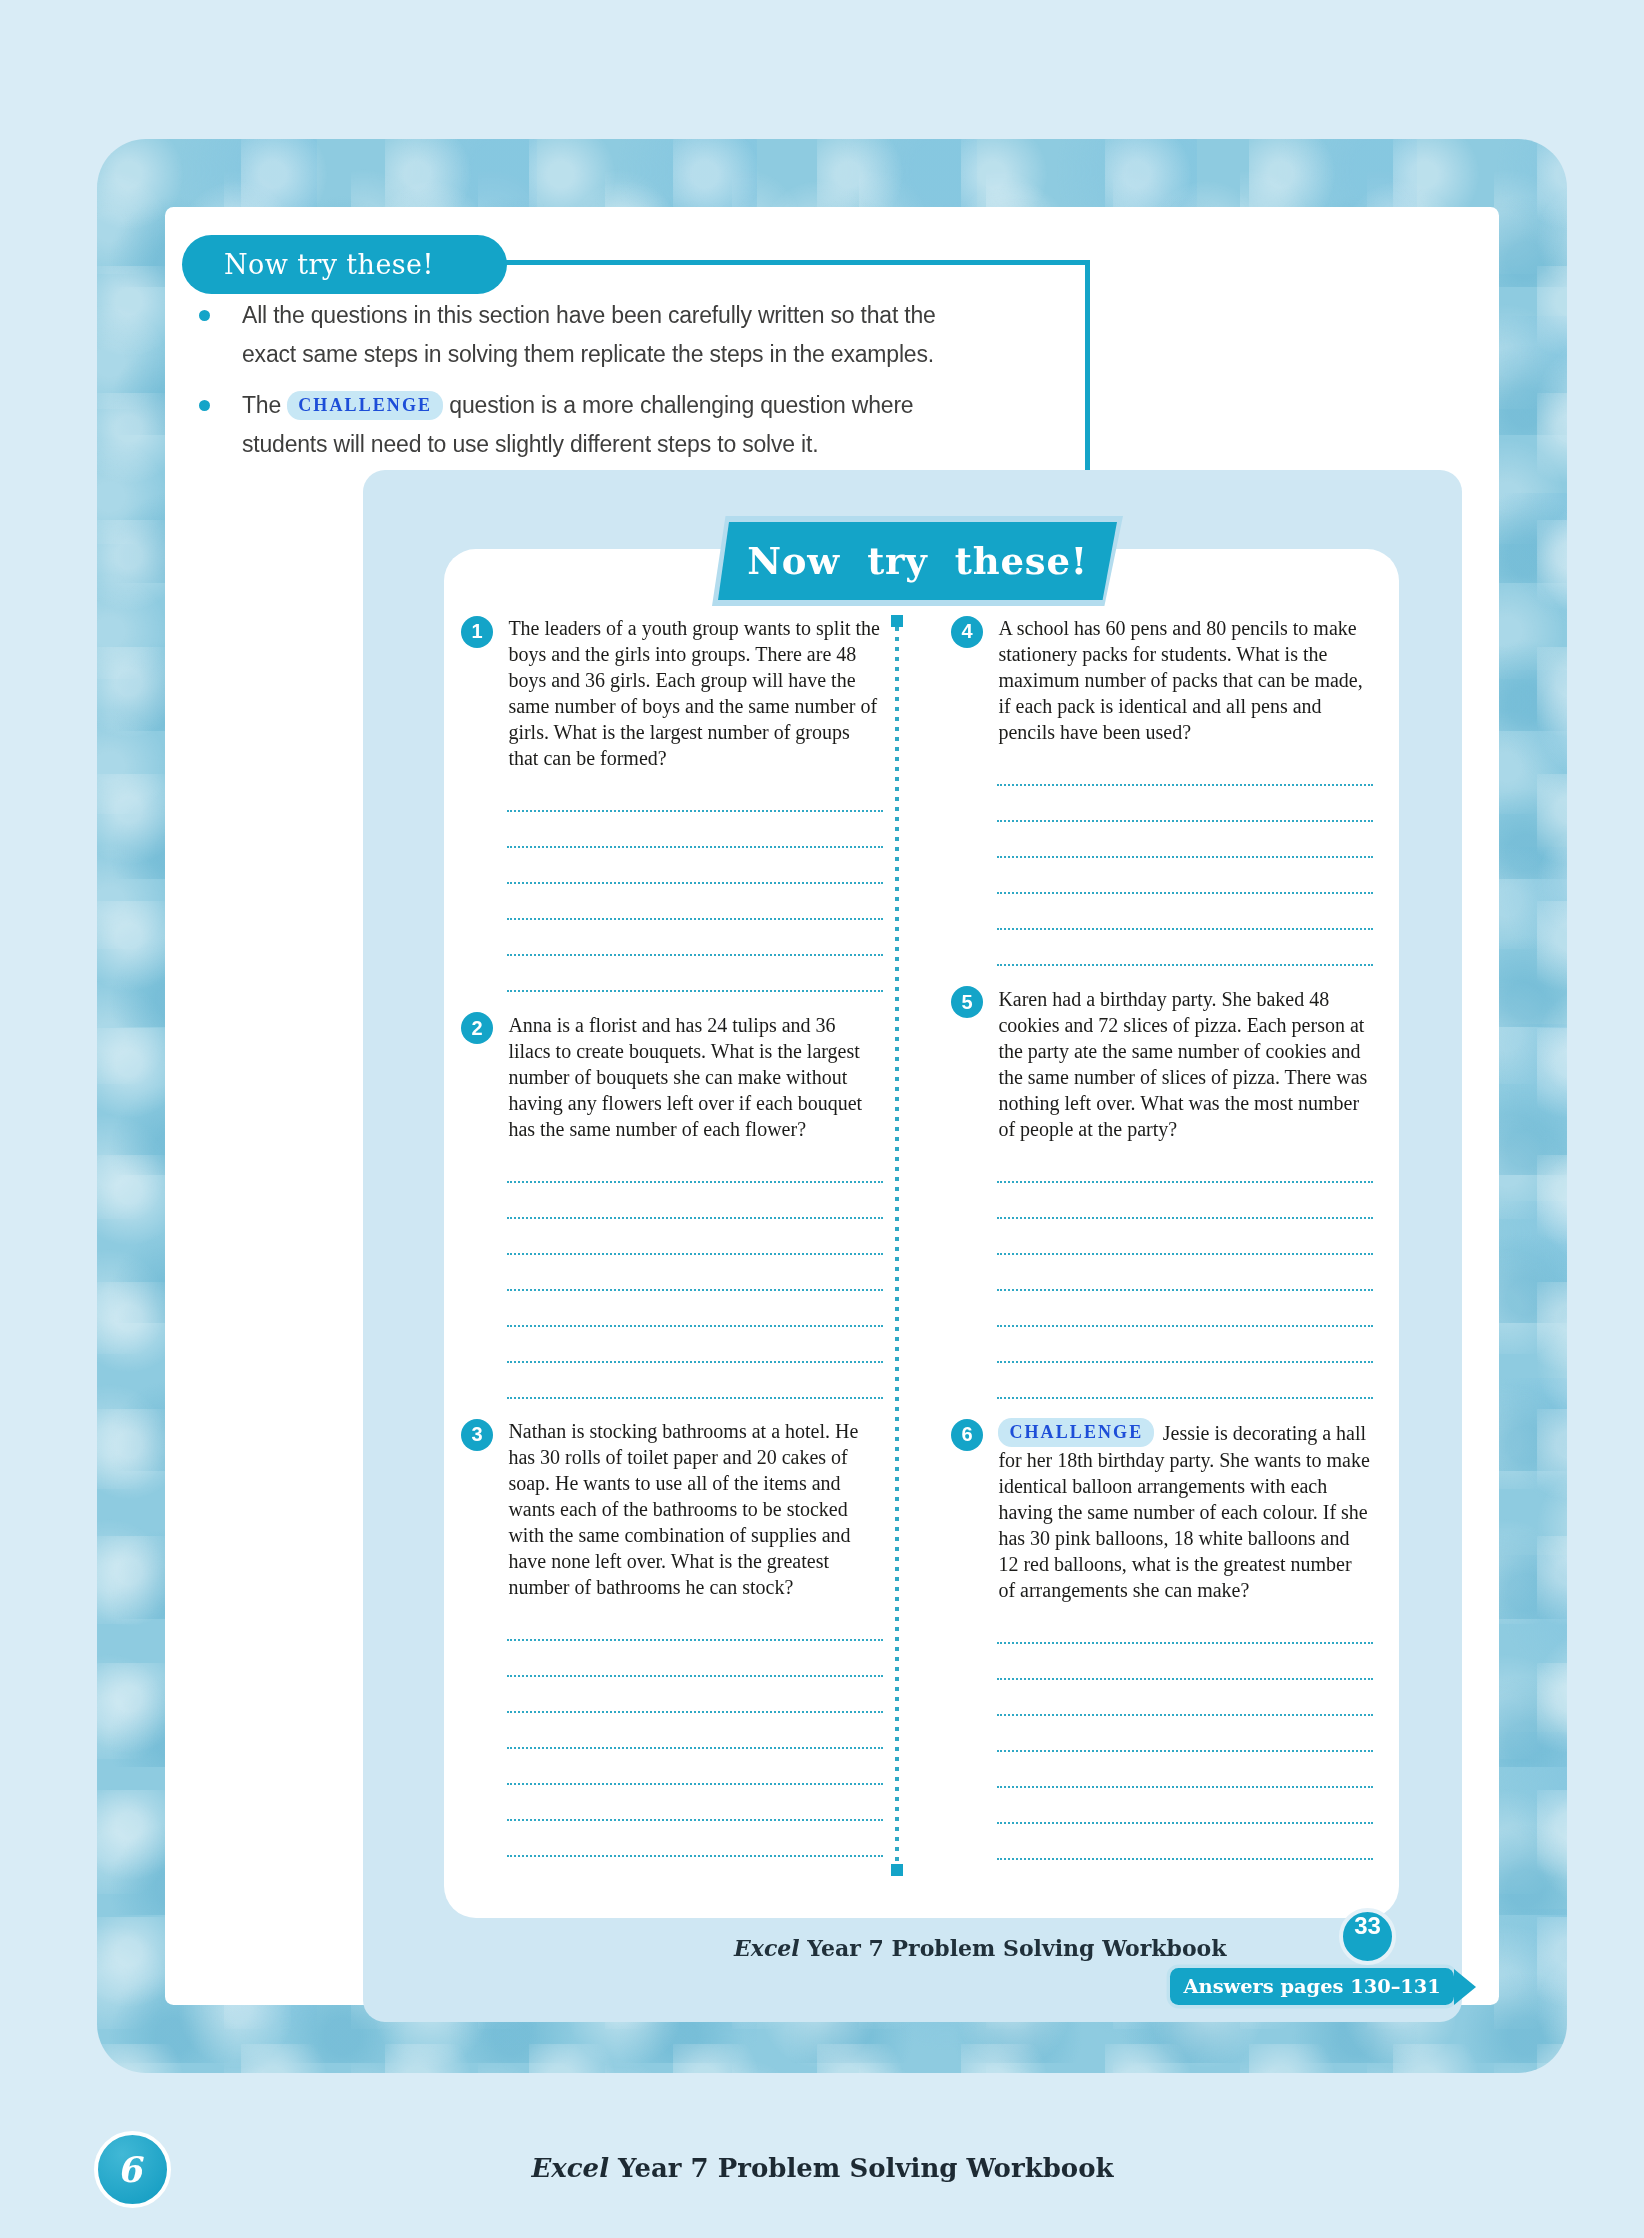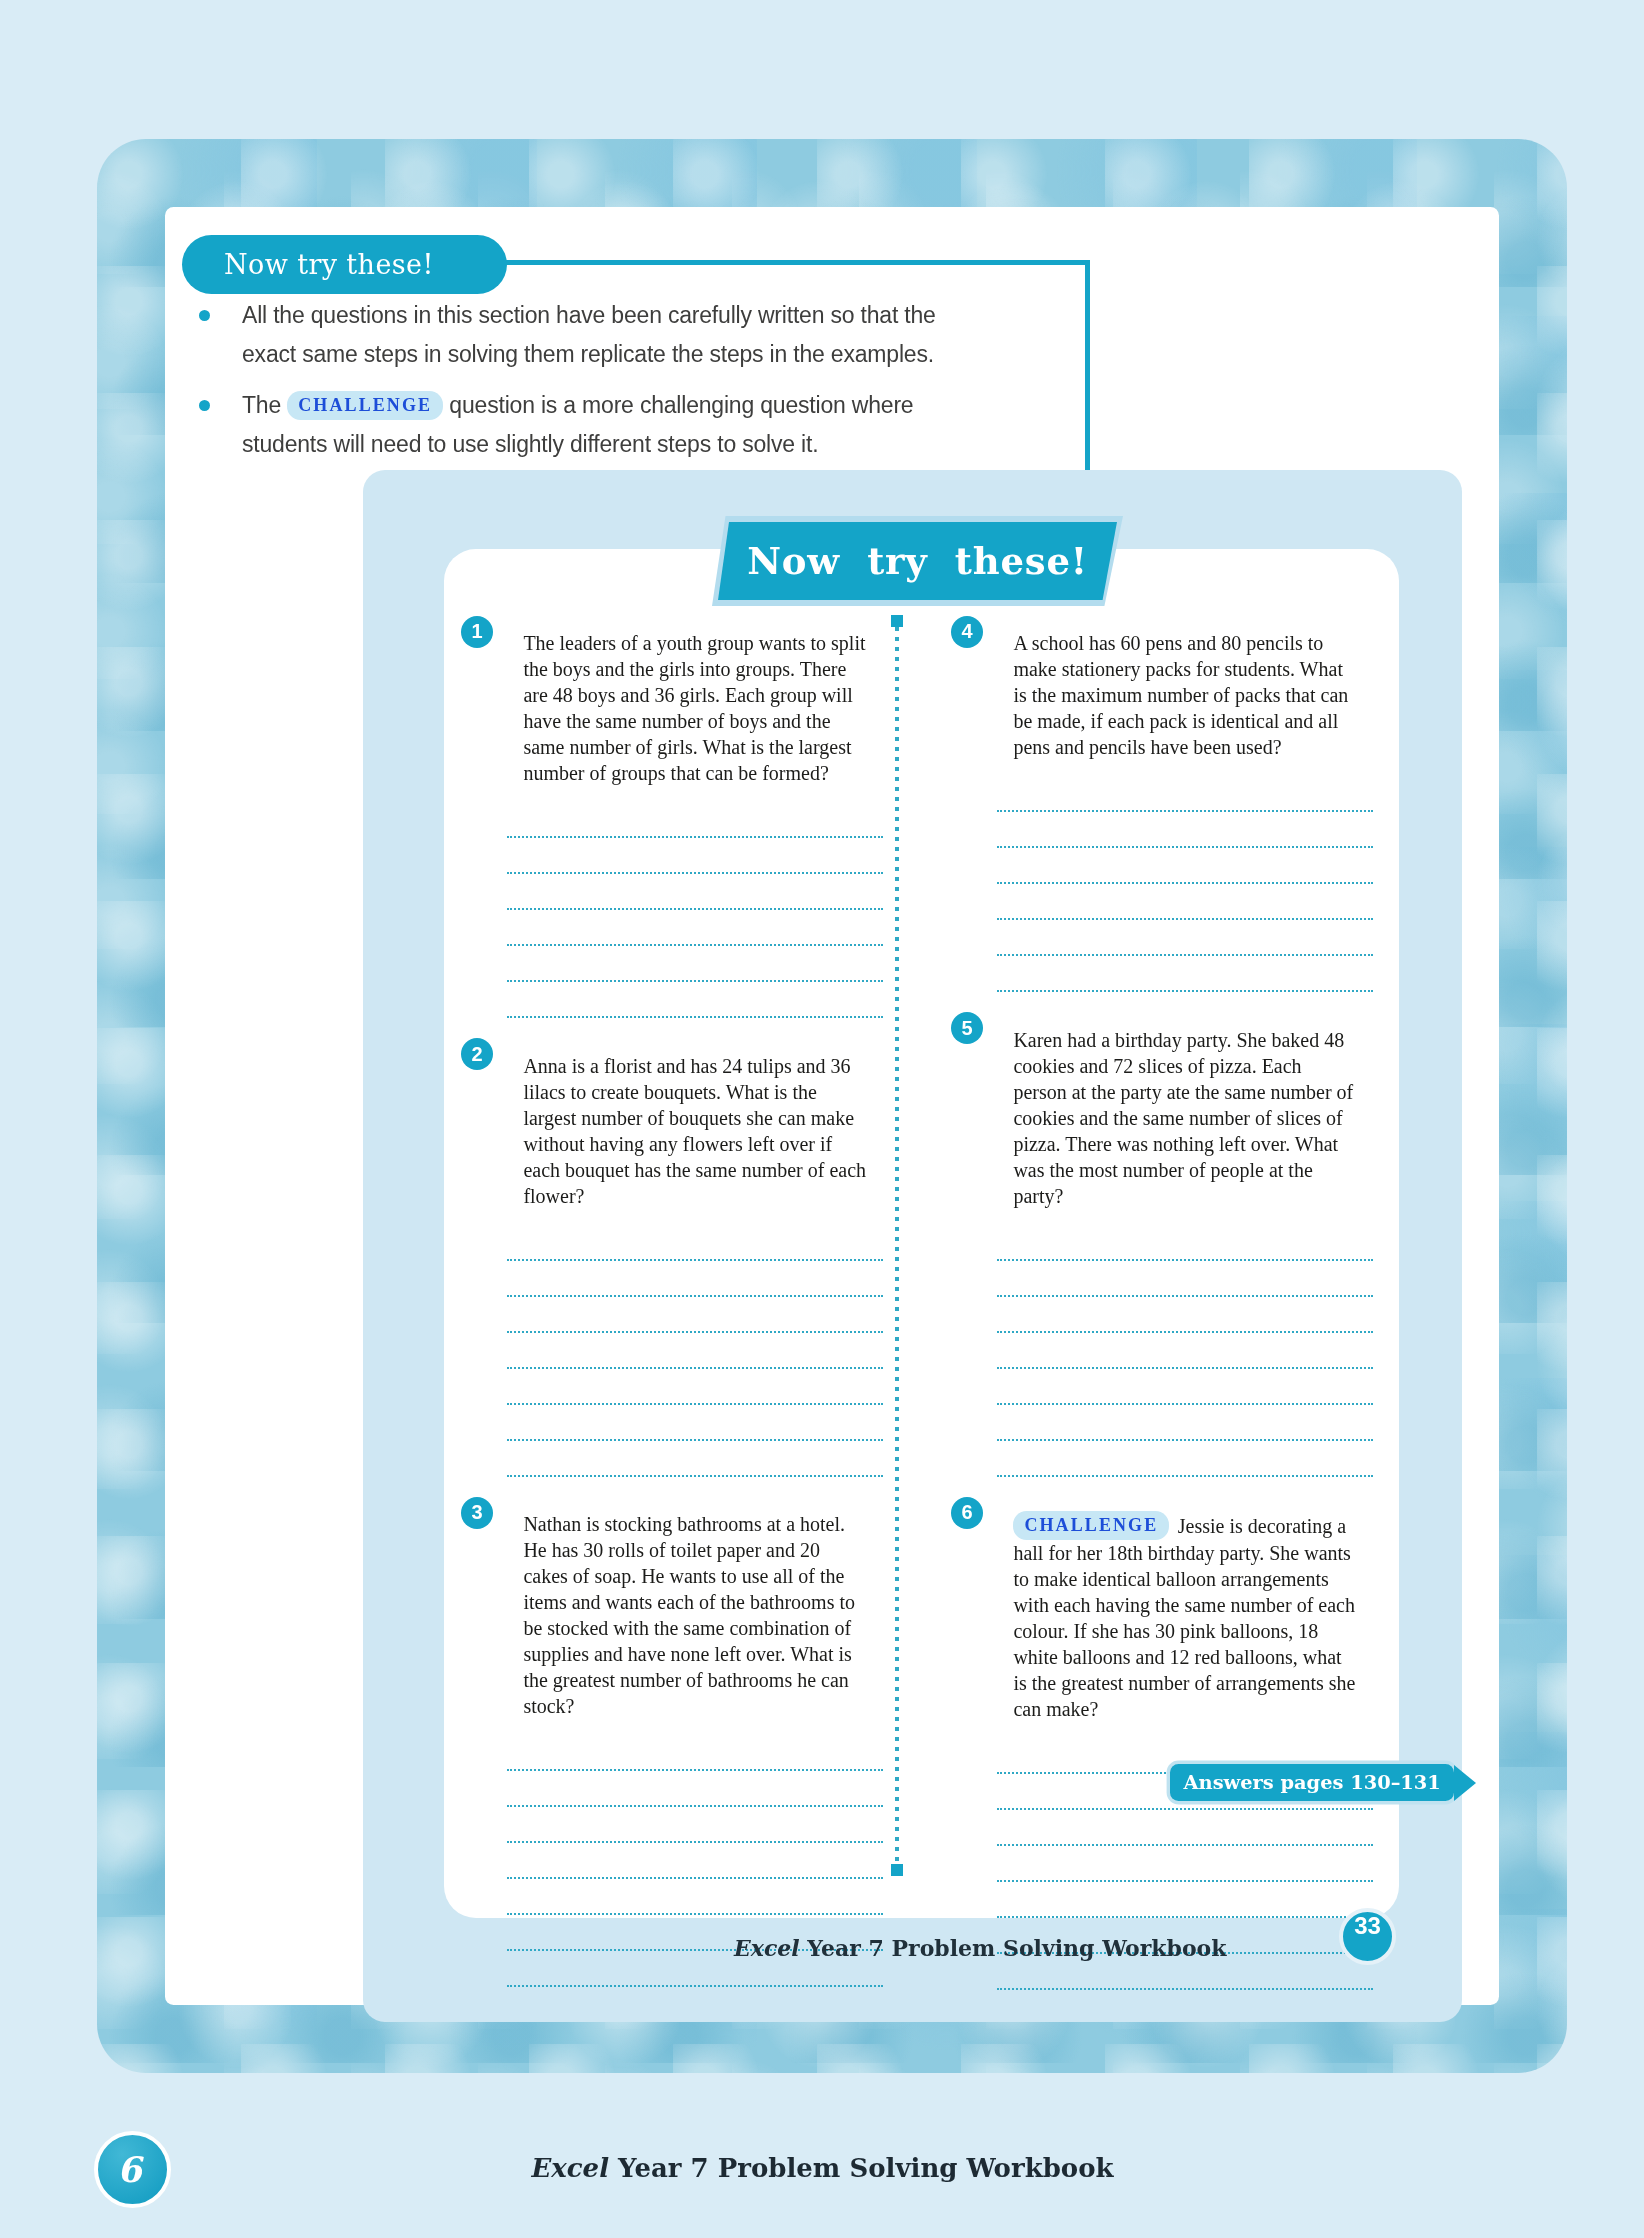--- a/index.html
+++ b/index.html
@@ -48,25 +48,25 @@
         background:repeating-linear-gradient(to bottom,#2fa8c5 0 4.2px,transparent 4.2px 10px);}
   .div-cap{position:absolute;left:891px;width:12px;height:12px;background:#14a4c8;}
   .div-cap.top{top:615px;} .div-cap.bottom{top:1864px;}
 
   .qcol{position:absolute;top:614px;width:423px;}
   .qcol.left{left:461px;} .qcol.right{left:951px;}
   .question{display:flex;gap:14.4px;margin-bottom:18.6px;}
   .q-num{flex:none;width:32px;height:32px;border-radius:50%;background:#14a4c8;color:#fff;
         font-size:20px;font-weight:bold;display:flex;align-items:center;justify-content:center;margin-top:1.7px;}
   .q-body{width:376px;}
-  .q-text{margin:16px;font-family:"Liberation Serif",serif;font-size:20px;line-height:26px;color:#1c1c1a;}
+  .q-text{margin:1px;font-family:"Liberation Serif",serif;font-size:20px;line-height:26px;color:#1c1c1a;}
   .q-lines{margin-top:5px;}
   .aline{height:36px;box-sizing:border-box;border-bottom:2.5px dotted #2fa8c5;}
 
-  .ribbon{position:absolute;left:1170px;top:1764px;height:37px;background:#14a4c8;border-radius:8.5px;
+  .ribbon{position:absolute;left:1170px;top:1968px;height:37px;background:#14a4c8;border-radius:8.5px;
         display:flex;align-items:center;padding:0 13.5px;color:#fff;box-shadow:0 0 0 3.4px #bfe2f0;
         font-family:"DejaVu Serif",serif;font-weight:bold;font-size:19.4px;}
   .ribbon:after{content:"";position:absolute;left:100%;top:50%;transform:translateY(-50%);
         border-top:18.6px solid transparent;border-bottom:18.6px solid transparent;border-left:22px solid #14a4c8;}
   .pagenum-33{position:absolute;left:1339px;top:1908px;width:49px;height:49px;border-radius:50%;
         background:#14a4c8;border:4.2px solid #e4f1f8;box-sizing:content-box;color:#fff;font-size:24px;font-weight:bold;
         display:flex;align-items:flex-start;justify-content:center;}
   .card-footer{position:absolute;left:734px;top:1935px;color:#20303a;
         font-family:"DejaVu Serif",serif;font-weight:bold;font-size:22px;}
   .card-footer .it, .outer-footer .it{font-style:italic;}

